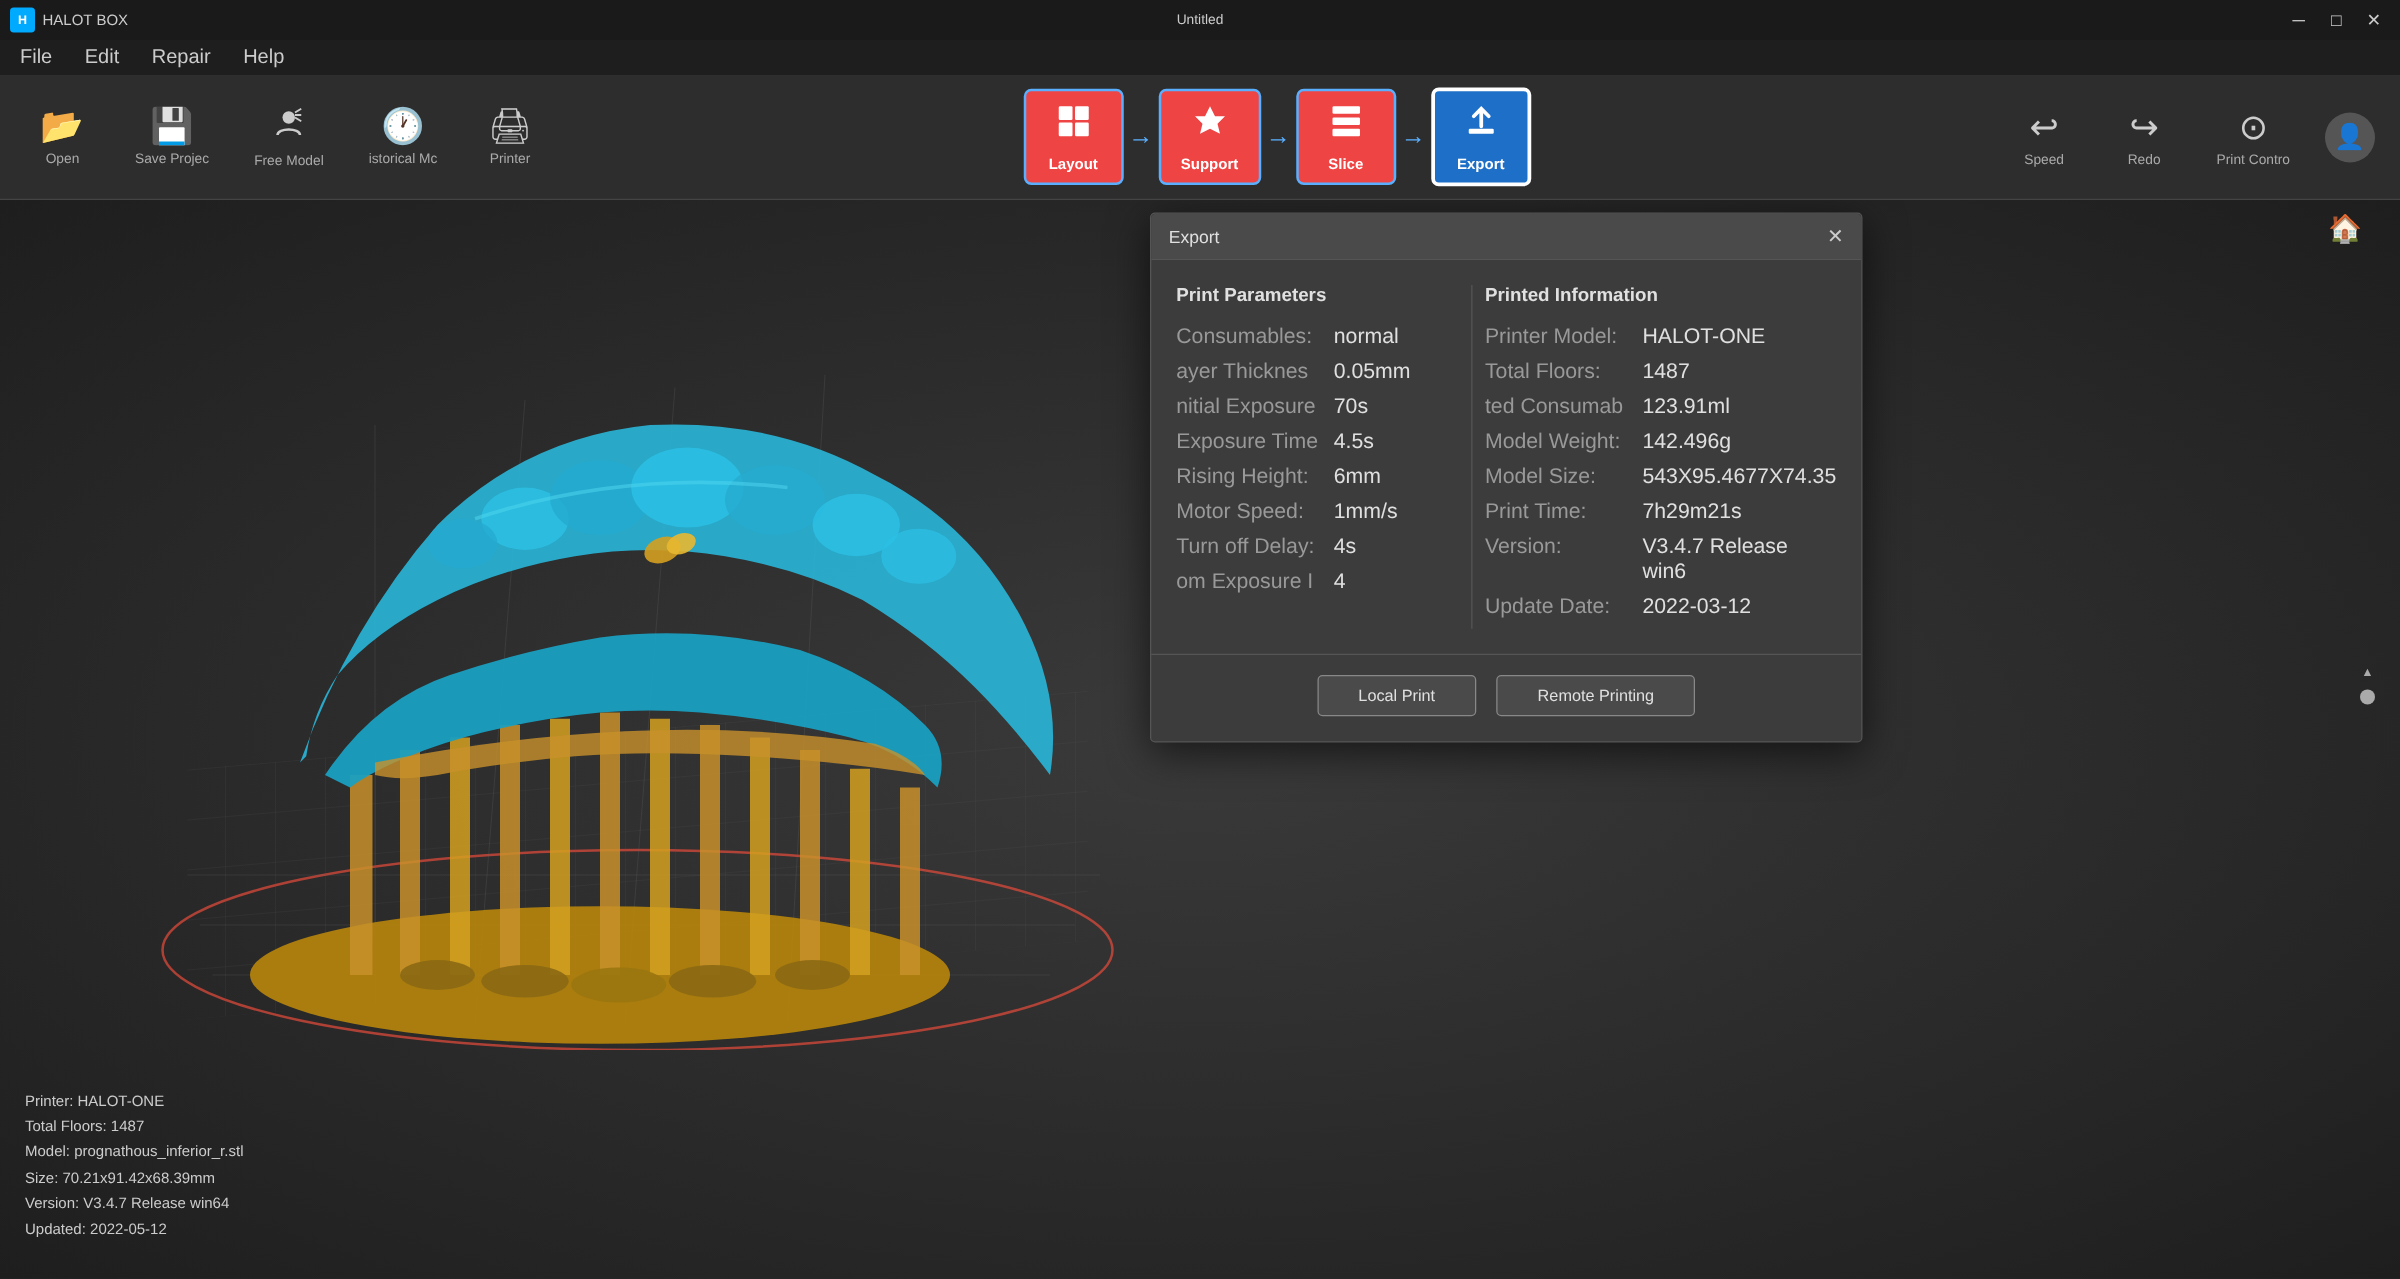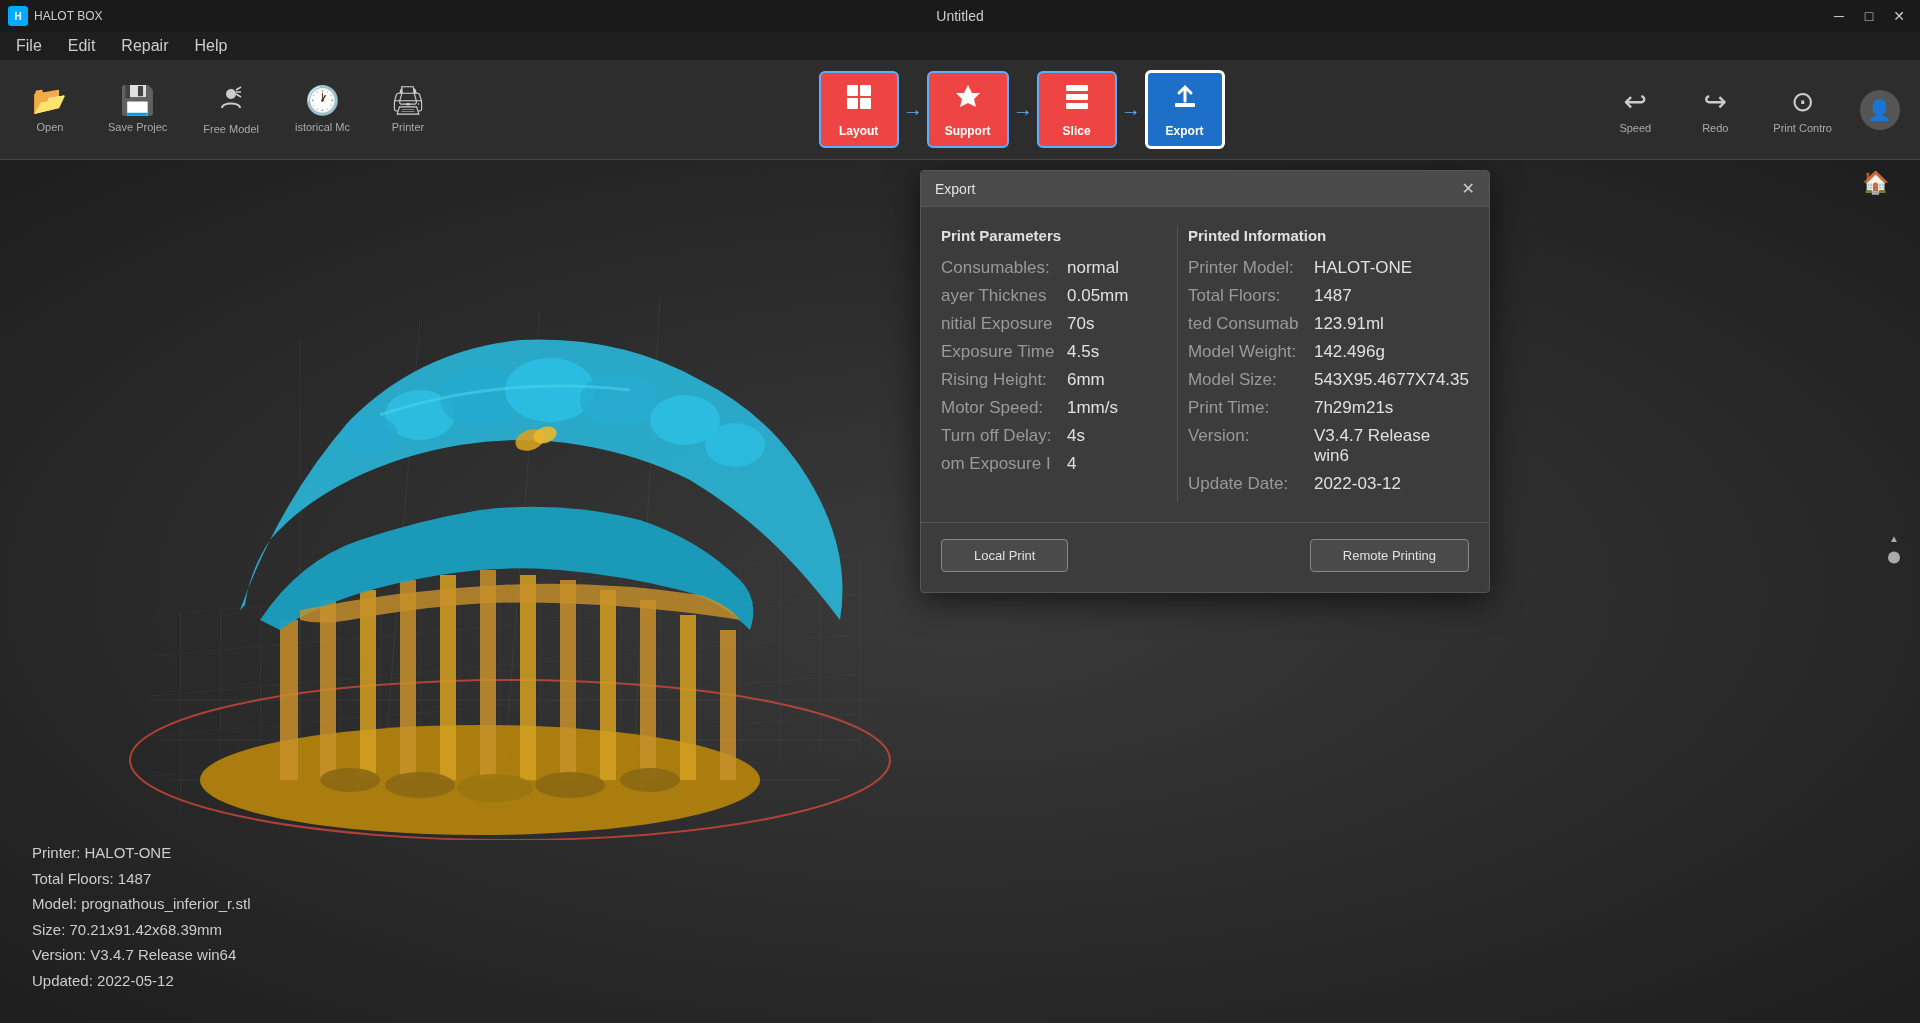--- a/index.html
+++ b/index.html
@@ -38,21 +38,21 @@
       font-size: 10px; font-weight: bold; color: white;
     }
     #app-title-text {
       font-size: 12px;
       color: #ccc;
     }
     #title-center {
       position: absolute;
       left: 50%;
       transform: translateX(-50%);
-      font-size: 14px;
+      font-size: 11px;
       color: #ccc;
     }
     #window-controls {
       display: flex;
       gap: 4px;
     }
     .win-btn {
       width: 26px; height: 20px;
       background: transparent;
       border: none;
@@ -182,22 +182,22 @@
       width: 1920px;
       height: 863px;
       background: radial-gradient(ellipse at center, #3a3a3a 0%, #1e1e1e 100%);
       overflow: hidden;
     }
 
     
     #status-bar {
       position: absolute;
       bottom: 30px;
-      left: 32px;
-      font-size: 15px;
+      left: 20px;
+      font-size: 12px;
       color: #ccc;
       line-height: 1.7;
     }
 
     
     #scroll-indicator {
       position: absolute;
       right: 20px;
       top: 50%;
       transform: translateY(-50%);
@@ -271,21 +271,21 @@
     .info-value {
       color: #e0e0e0;
     }
     .divider-v {
       width: 1px;
       background: #555;
       margin: 0 10px;
     }
     #export-buttons {
       display: flex;
-      justify-content: space-between;
+      justify-content: center;
       gap: 16px;
       padding: 16px 20px 20px;
       border-top: 1px solid #555;
     }
     .export-btn {
       padding: 8px 32px;
       font-size: 13px;
       border-radius: 4px;
       cursor: pointer;
       border: 1px solid #888;

